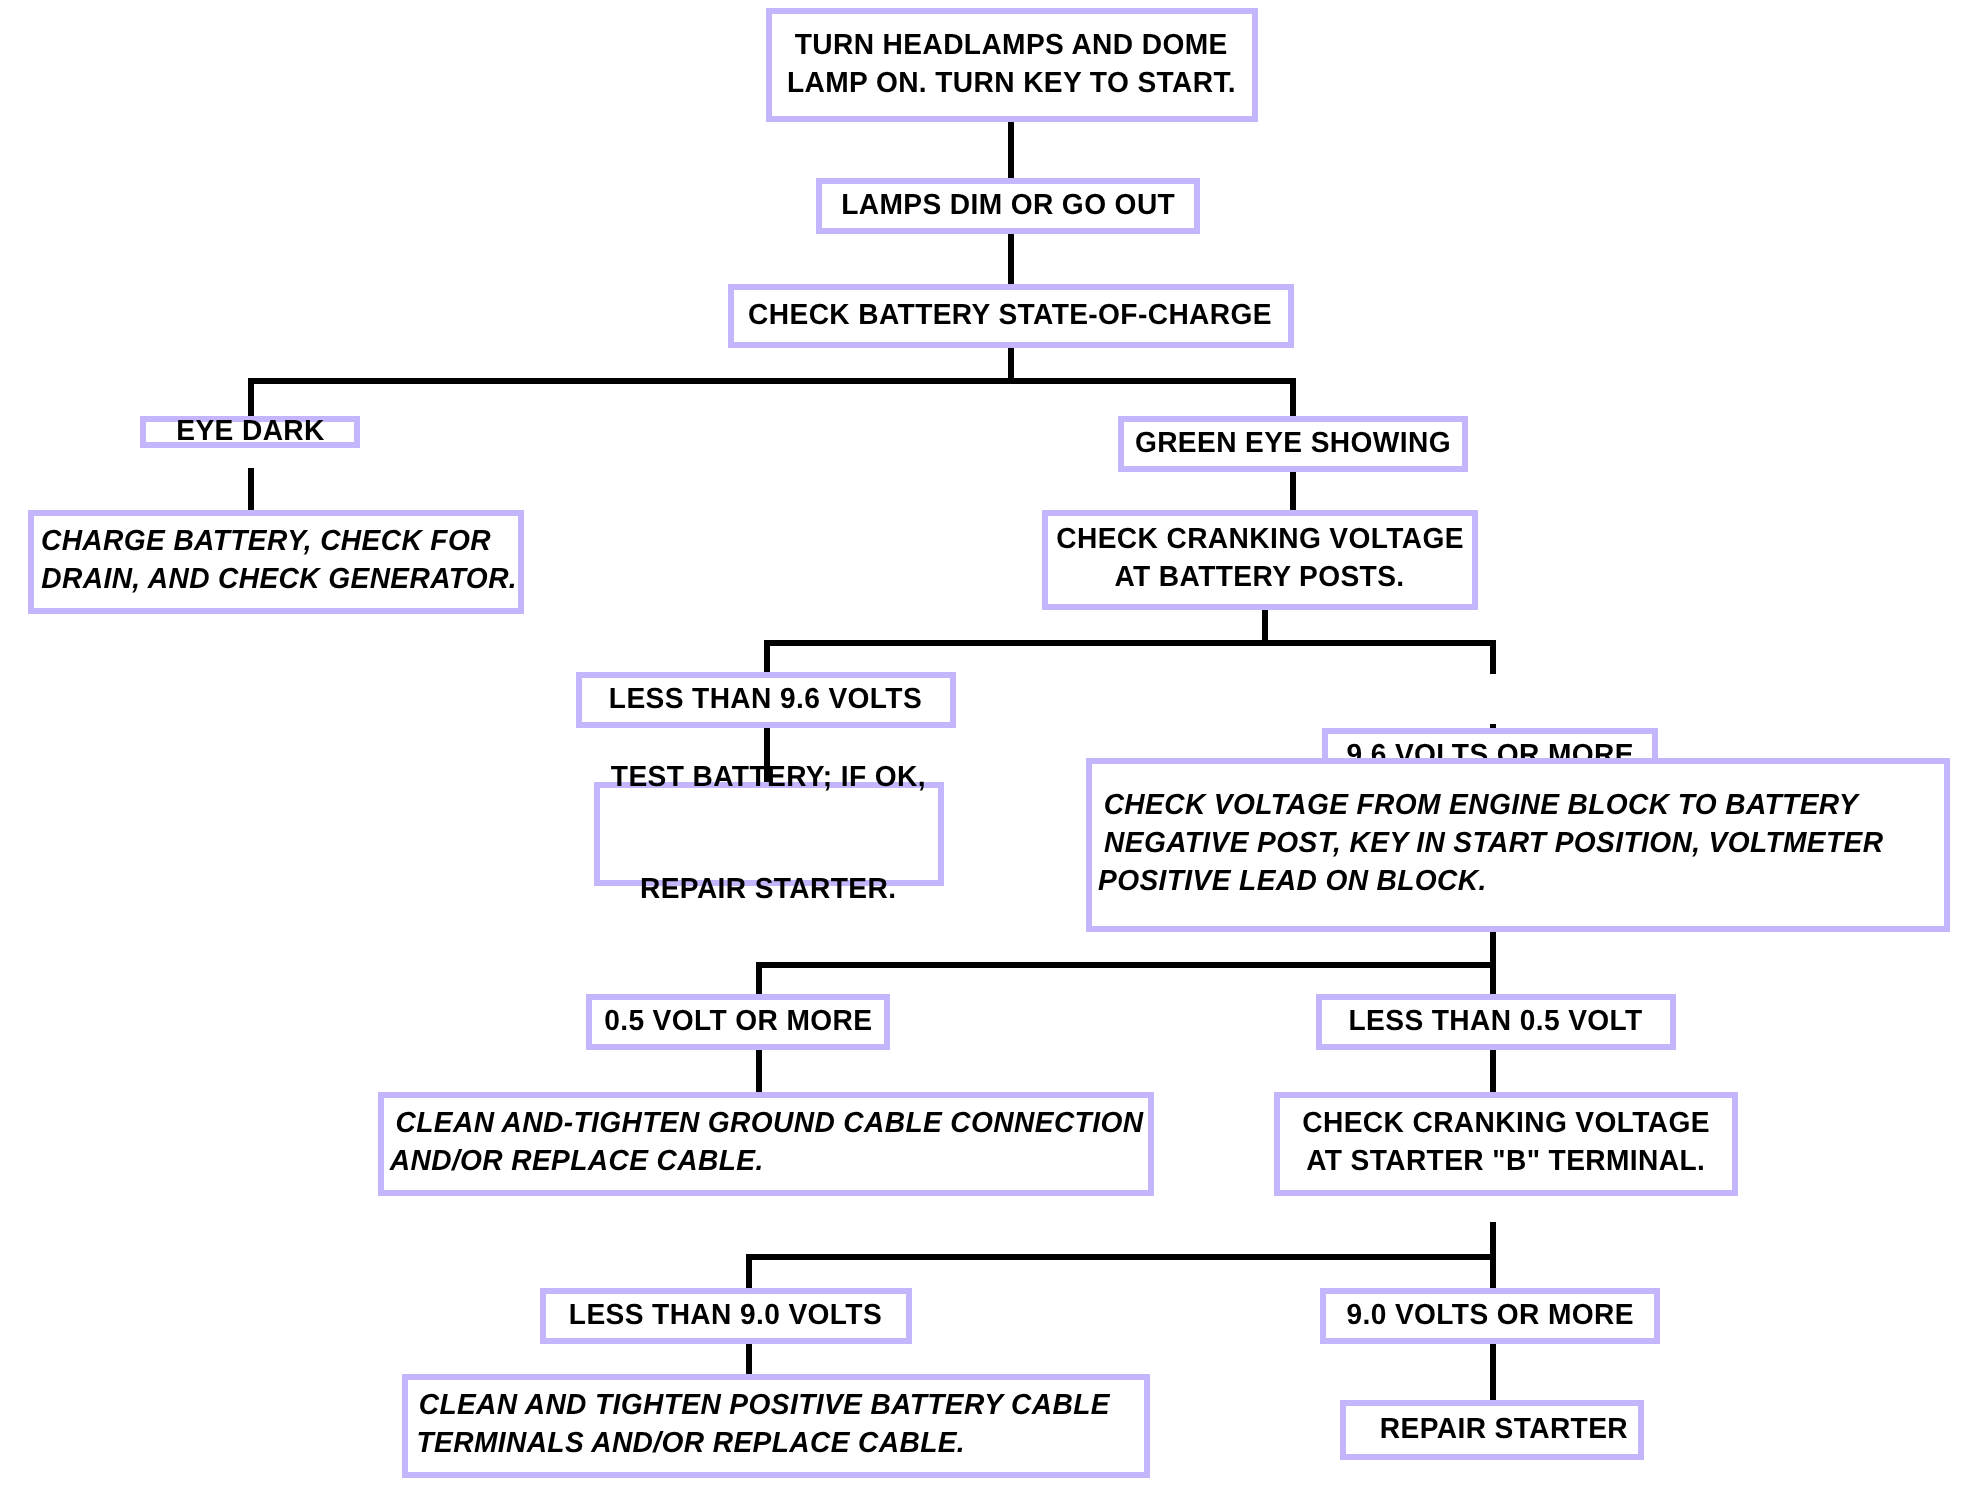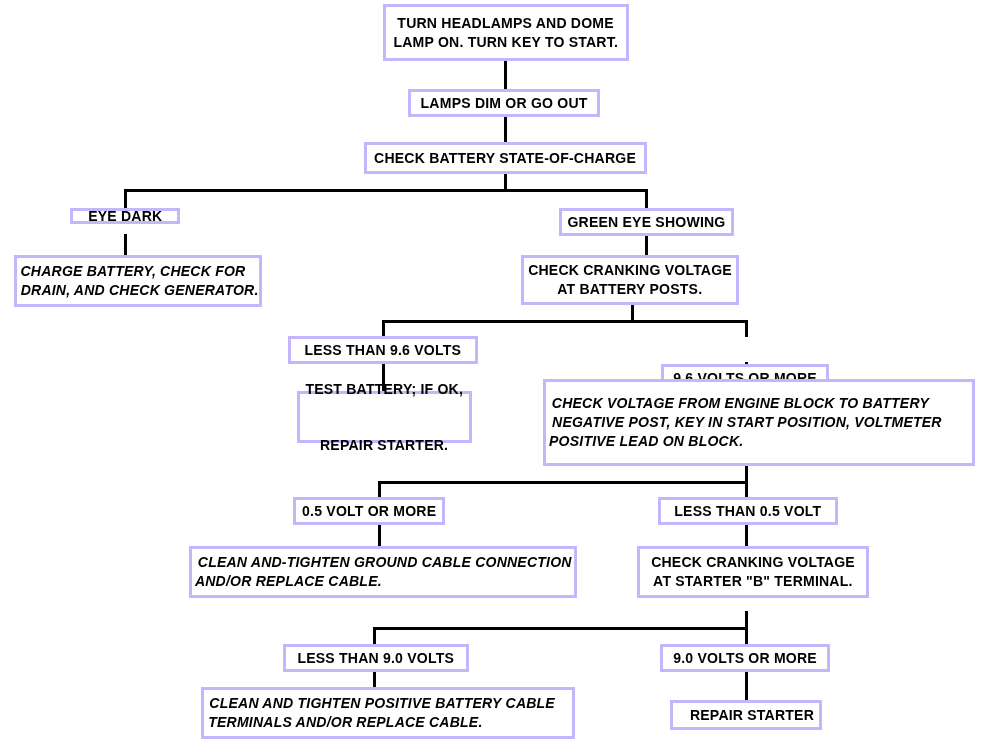--- a/index.html
+++ b/index.html
@@ -160,21 +160,21 @@
 
   <div class="node" style="left:658px; top:497px; width:180px; height:28px;">
     <span class="line">LESS THAN 0.5 VOLT</span>
   </div>
 
   <div class="node" style="left:637px; top:546px; width:232px; height:52px;">
     <span class="line">CHECK CRANKING VOLTAGE</span>
     <span class="line">AT STARTER "B" TERMINAL.</span>
   </div>
 
-  <div class="node" style="left:283px; top:644px; width:186px; height:28px;text-align:right;">
+  <div class="node" style="left:270px; top:644px; width:186px; height:28px;text-align:right;">
     <span class="line">LESS THAN 9.0 VOLTS</span>
   </div>
 
   <div class="node left-align" style="left:201px; top:687px; width:374px; height:52px;">
     <span class="line">CLEAN AND TIGHTEN POSITIVE BATTERY CABLE</span>
     <span class="line">TERMINALS AND/OR REPLACE CABLE.</span>
   </div>
 
   <div class="node" style="left:660px; top:644px; width:170px; height:28px;">
     <span class="line">9.0 VOLTS OR MORE</span>

